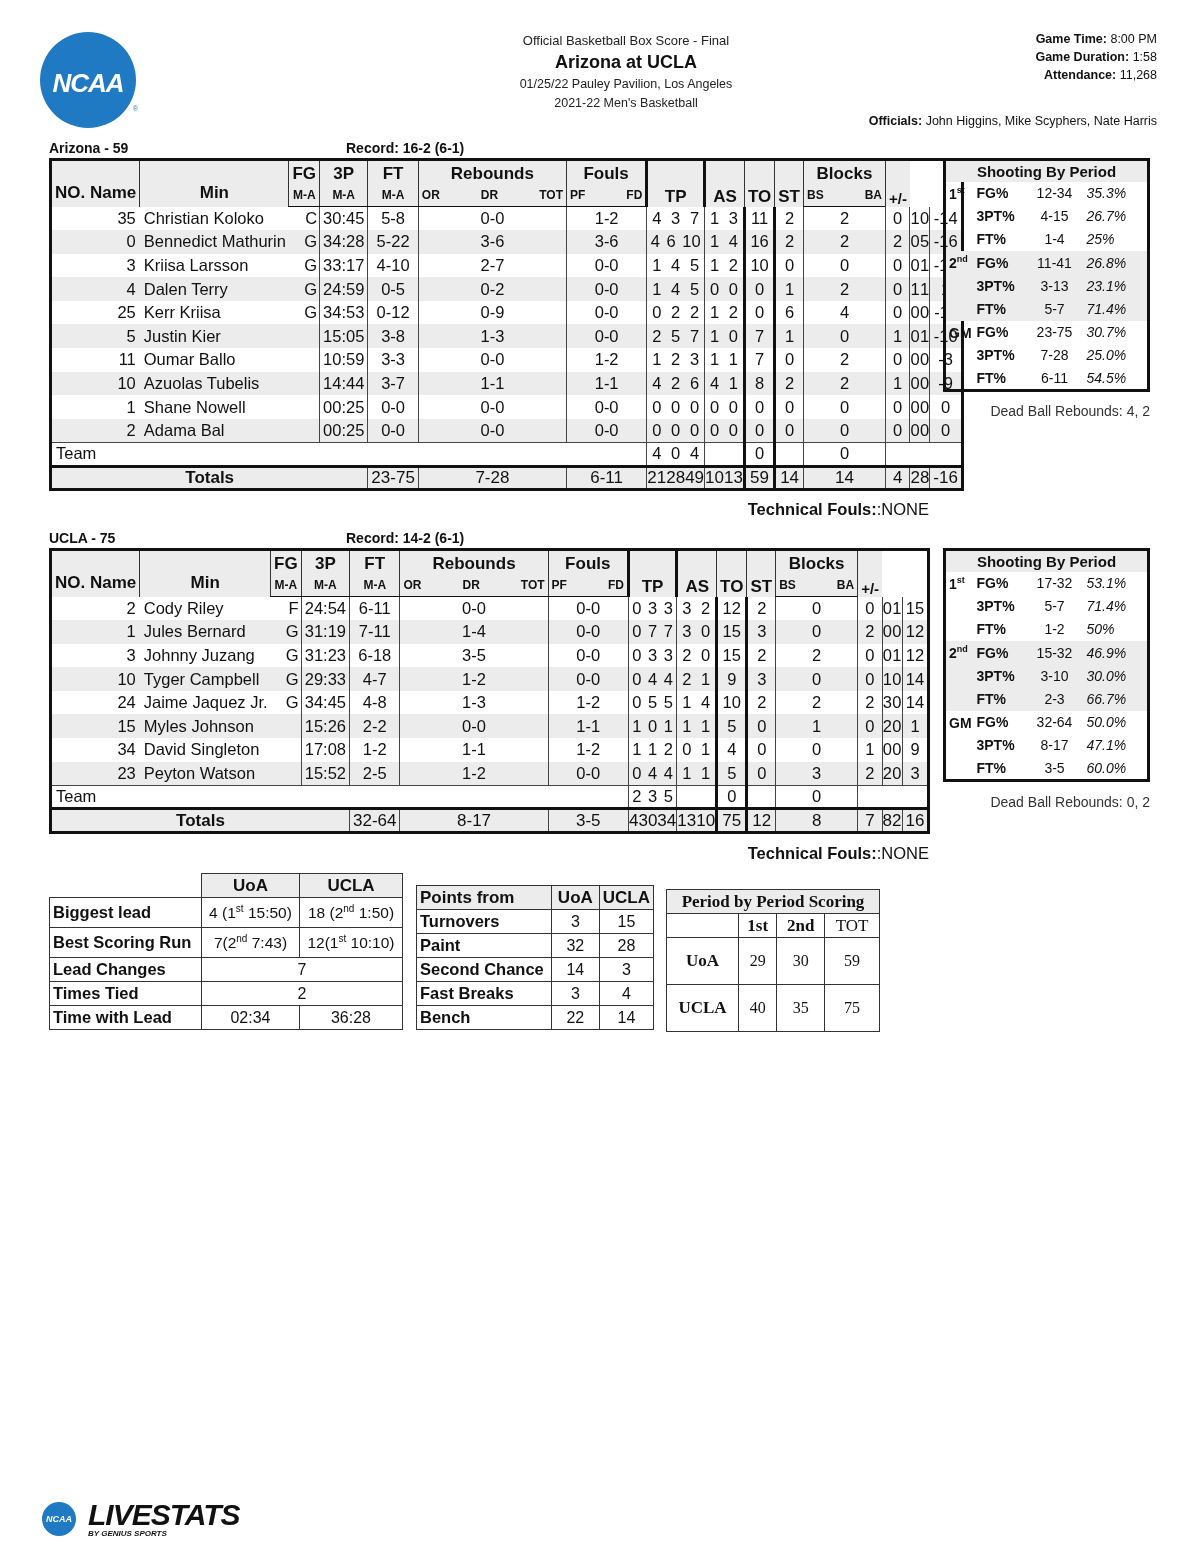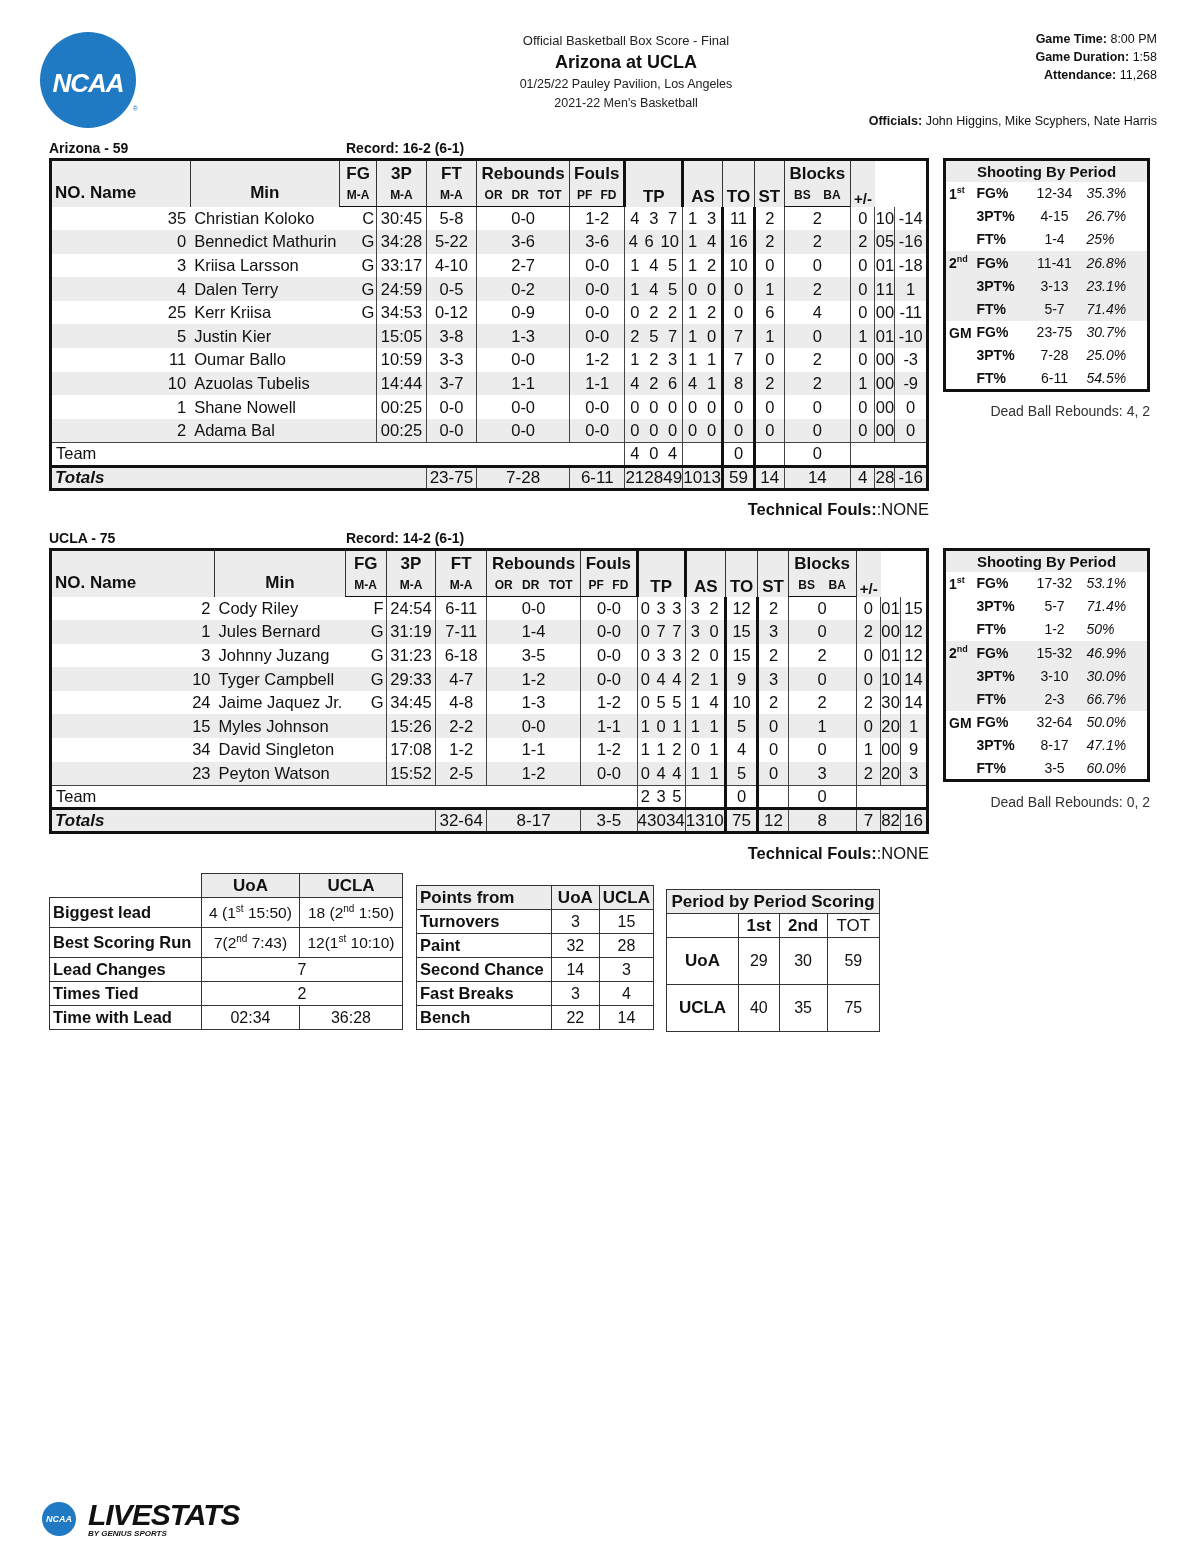--- a/index.html
+++ b/index.html
@@ -20,32 +20,32 @@
   .officials { position: absolute; right: 43px; top: 114px; font-size: 12.5px; }
 
   .team-head { position: absolute; font-size: 14px; font-weight: bold; }
 
   table.box { position: absolute; left: 49px; width: 880px; border-collapse: collapse; border: 3px solid #111; font-size: 16.5px; }
   table.box td, table.box th { height: 23.6px; padding: 0 3px; white-space: nowrap; }
   table.box thead th { background: #ececec; font-weight: bold; font-size: 17px; text-align: center; border-left: 1.5px solid #333; }
   table.box thead tr.h1 th { height: 24px; vertical-align: bottom; }
   table.box thead tr.h2 th { height: 23px; font-size: 12px; border-bottom: 1.5px solid #111; vertical-align: middle; }
   table.box thead th.noborder { border-left: none; }
-  table.box .sub { display: flex; justify-content: space-around; font-size: 12px; }
+  table.box .sub { display: flex; justify-content: space-around; font-size: 12px; gap: 41px; }
   table.box tbody td { text-align: center; border-left: 1.5px solid #444; }
   table.box tbody tr:nth-child(even) td { background: #ececec; }
   table.box td.no { text-align: right; border-left: none; width: 38px; padding-right: 4px; }
   table.box td.nm { text-align: left; border-left: none; padding-left: 4px; }
   table.box td.pos { text-align: right; border-left: none; width: 18px; padding-right: 2px; }
   table.box td.multi { padding: 0; }
   table.box td.multi .cells { display: flex; justify-content: space-around; }
   table.box .thick { border-left: 3px solid #111 !important; }
   table.box tr.team td { background: #fff !important; border-top: 1.5px solid #444; }
   table.box tr.totals td { background: #ececec !important; border-top: 3px solid #111; font-size: 17px; }
-  table.box tr.totals td.lbl { font-weight: bold; text-align: left; padding-left: 3px; border-left: none; font-style: italic; }
+  table.box tr.totals td.lbl { font-weight: bold; text-align: center; padding-left: 3px; border-left: none; }
 
   .tech { position: absolute; right: 271px; font-size: 16.5px; }
   .tech b { font-weight: bold; }
 
   table.sbp { position: absolute; left: 943px; width: 207px; border-collapse: collapse; border: 3px solid #111; font-size: 14px; }
   table.sbp th { background: #ececec; font-weight: bold; font-size: 15px; height: 22px; }
   table.sbp td { height: 23.2px; padding: 0 2px; }
   table.sbp td.per { font-weight: bold; width: 30px; padding-left: 3px; font-size: 14px; }
   table.sbp td.per sup { font-size: 9px; }
   table.sbp td.st { font-weight: bold; width: 50px; font-size: 14px; }
@@ -1079,21 +1079,21 @@
         <td class="c">4</td>
       </tr>
       <tr>
         <td class="lbl">Bench</td>
         <td class="c">22</td>
         <td class="c">14</td>
       </tr>
     </tbody>
 </table>
 
-<table class="misc" style="left:666px; top:889px; width:214px;">
+<table class="misc" style="left:666px; top:889px; width:214px;font-family:Liberation Serif, serif;">
   <tbody>
       <tr>
         <th colspan="4" style="height:24px;">Period by Period Scoring</th>
       </tr>
   <tr>
     <td style="width:72px;"></td>
     <td class="c" style="font-weight:bold; font-size:17px;">1st</td>
     <td class="c" style="font-weight:bold; font-size:17px;">2nd</td>
     <td class="c" style="font-size:17px;">TOT</td>
   </tr>

